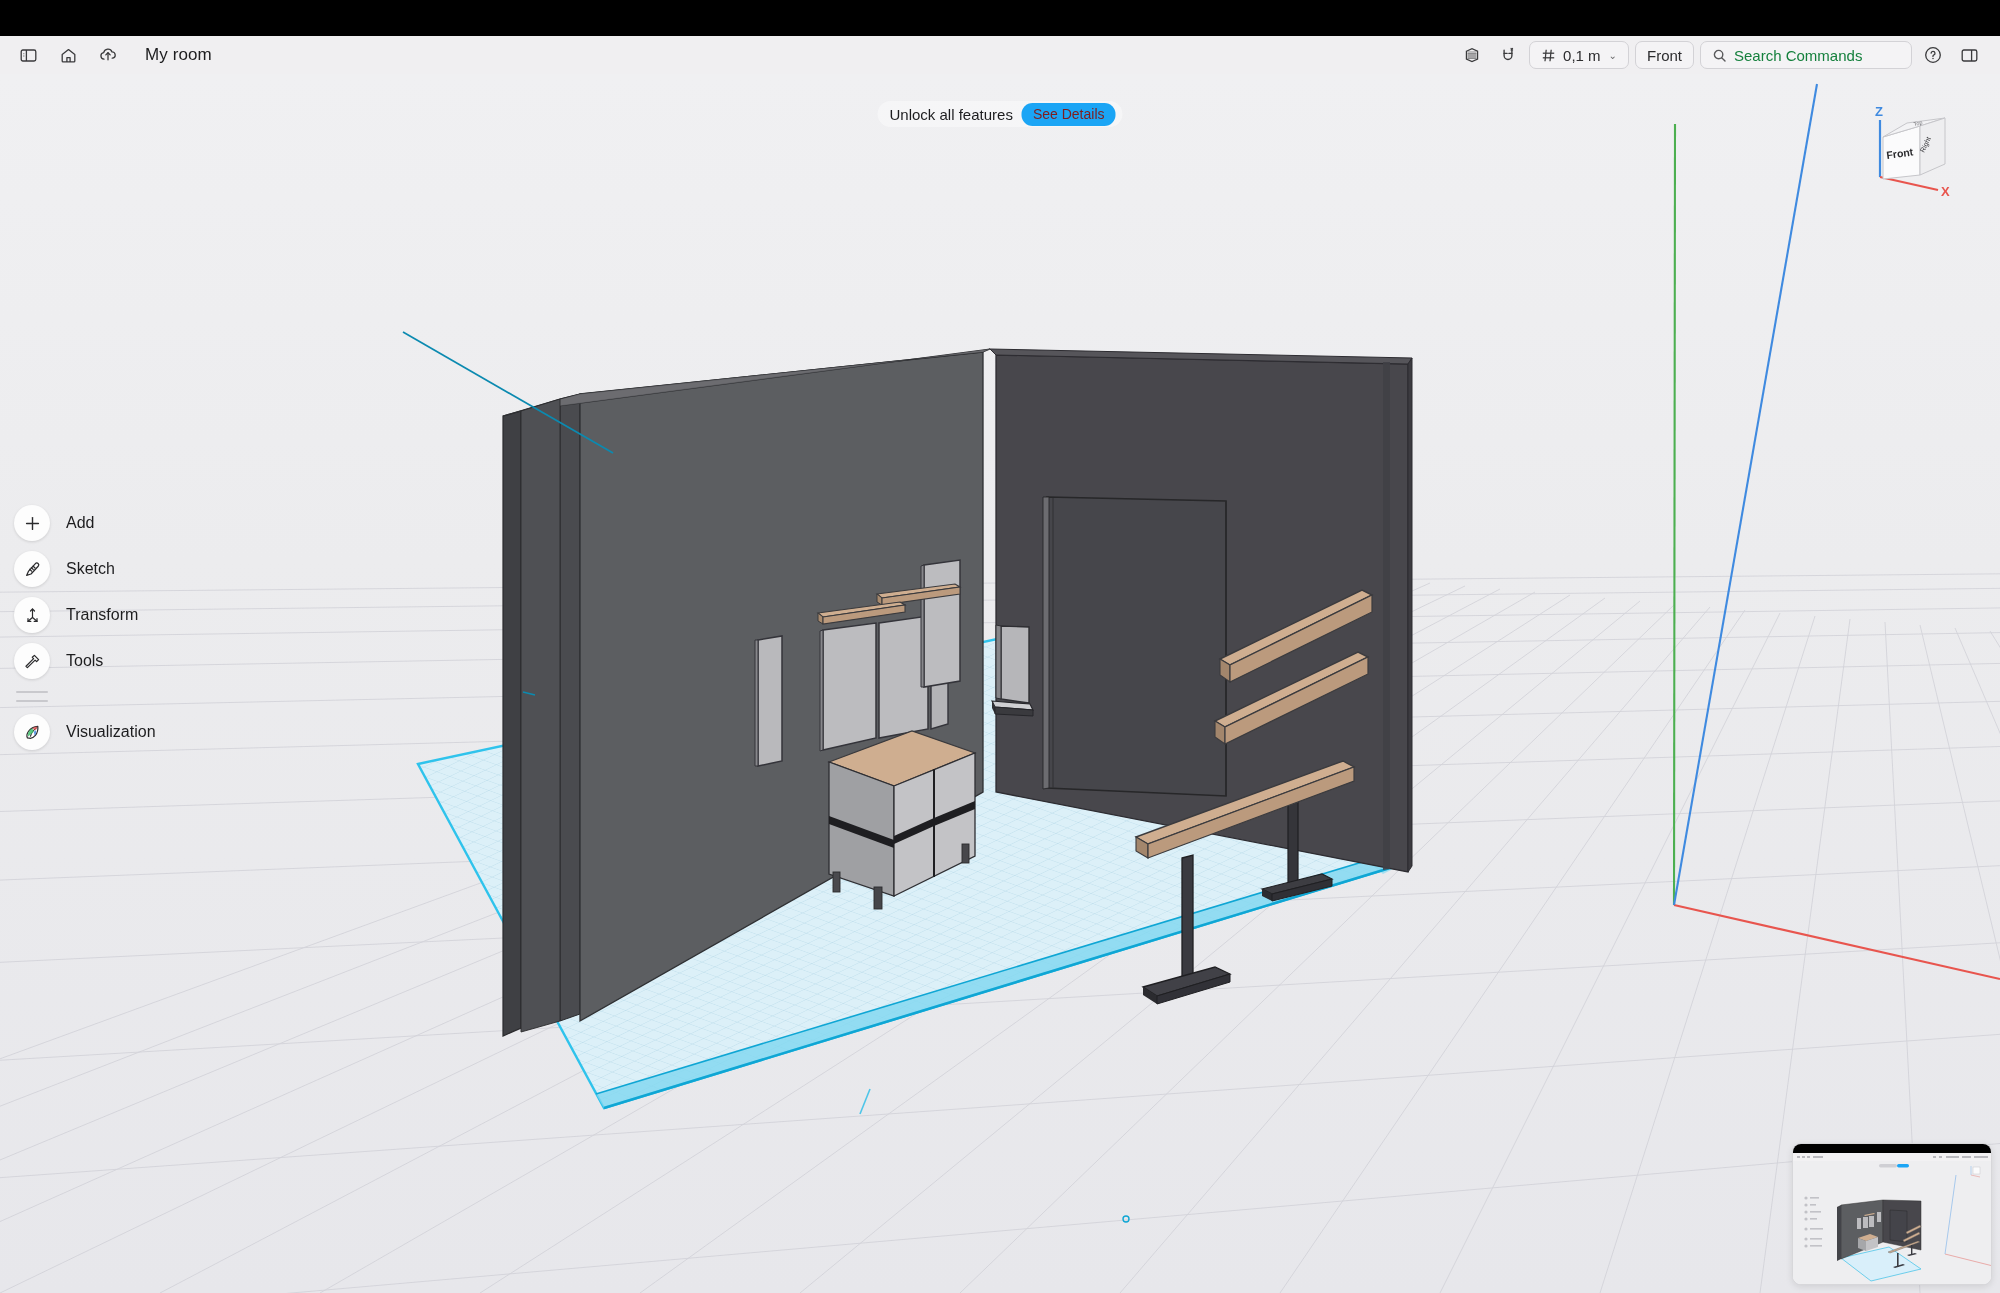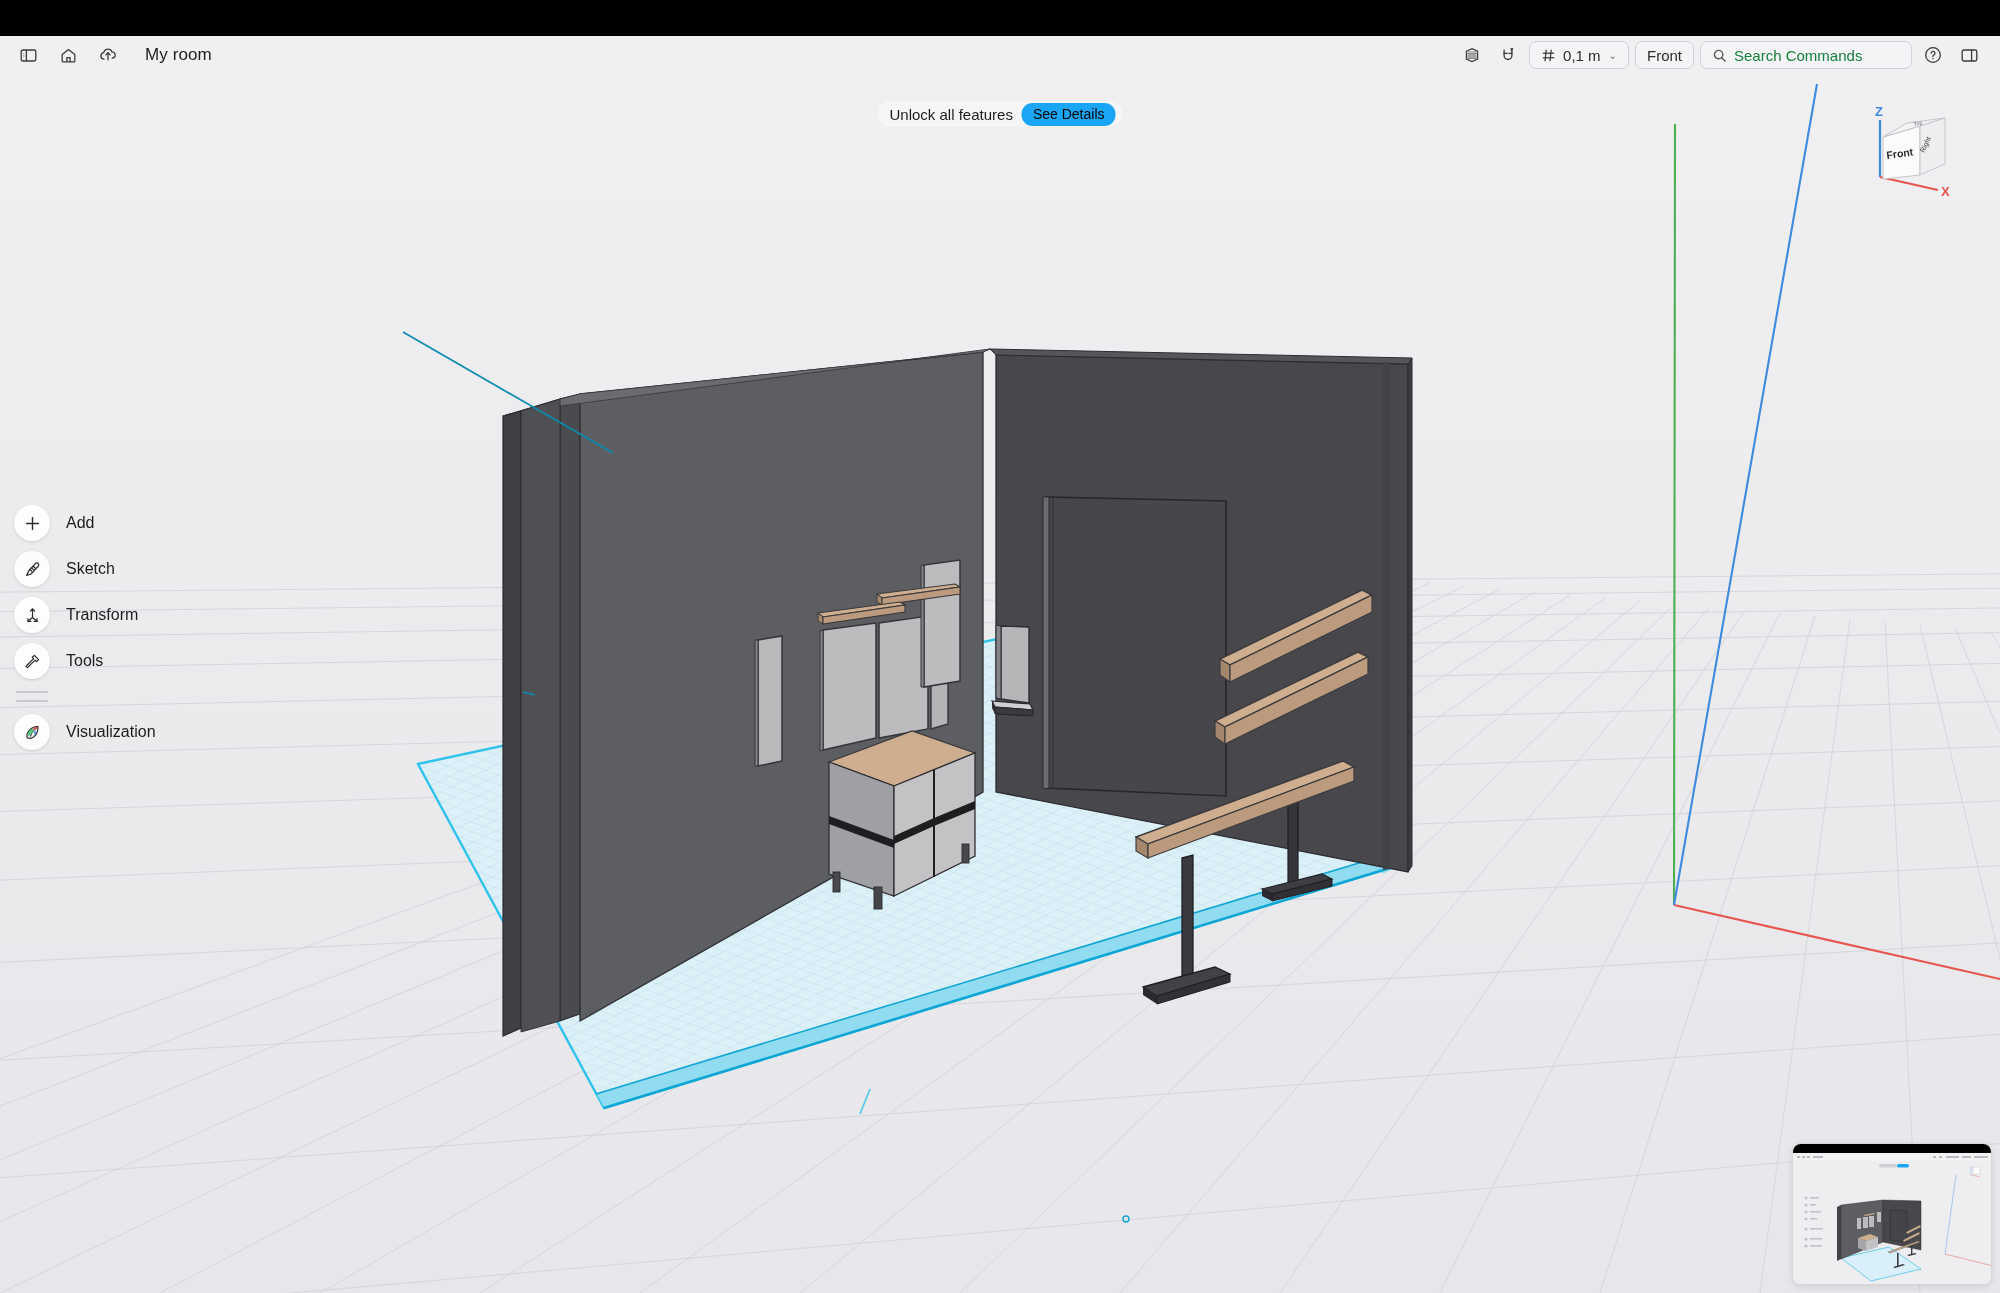--- a/index.html
+++ b/index.html
@@ -83,21 +83,21 @@
     align-items: center;
     gap: 9px;
     padding: 0 7px 0 12px;
     background: rgba(246,246,248,0.82);
     border-radius: 13px;
     z-index: 50;
   }
   .unlock-label { font-size: 15px; color: #1d1d1f; white-space: nowrap; }
   .unlock-cta {
     background: #1ba5f5;
-    color: #000000;
+    color: #7f1d1d;
     font-size: 14px;
     border-radius: 11px;
     padding: 3px 11px 4px;
     white-space: nowrap;
   }
 
   
   .rail {
     position: absolute;
     left: 14px;

